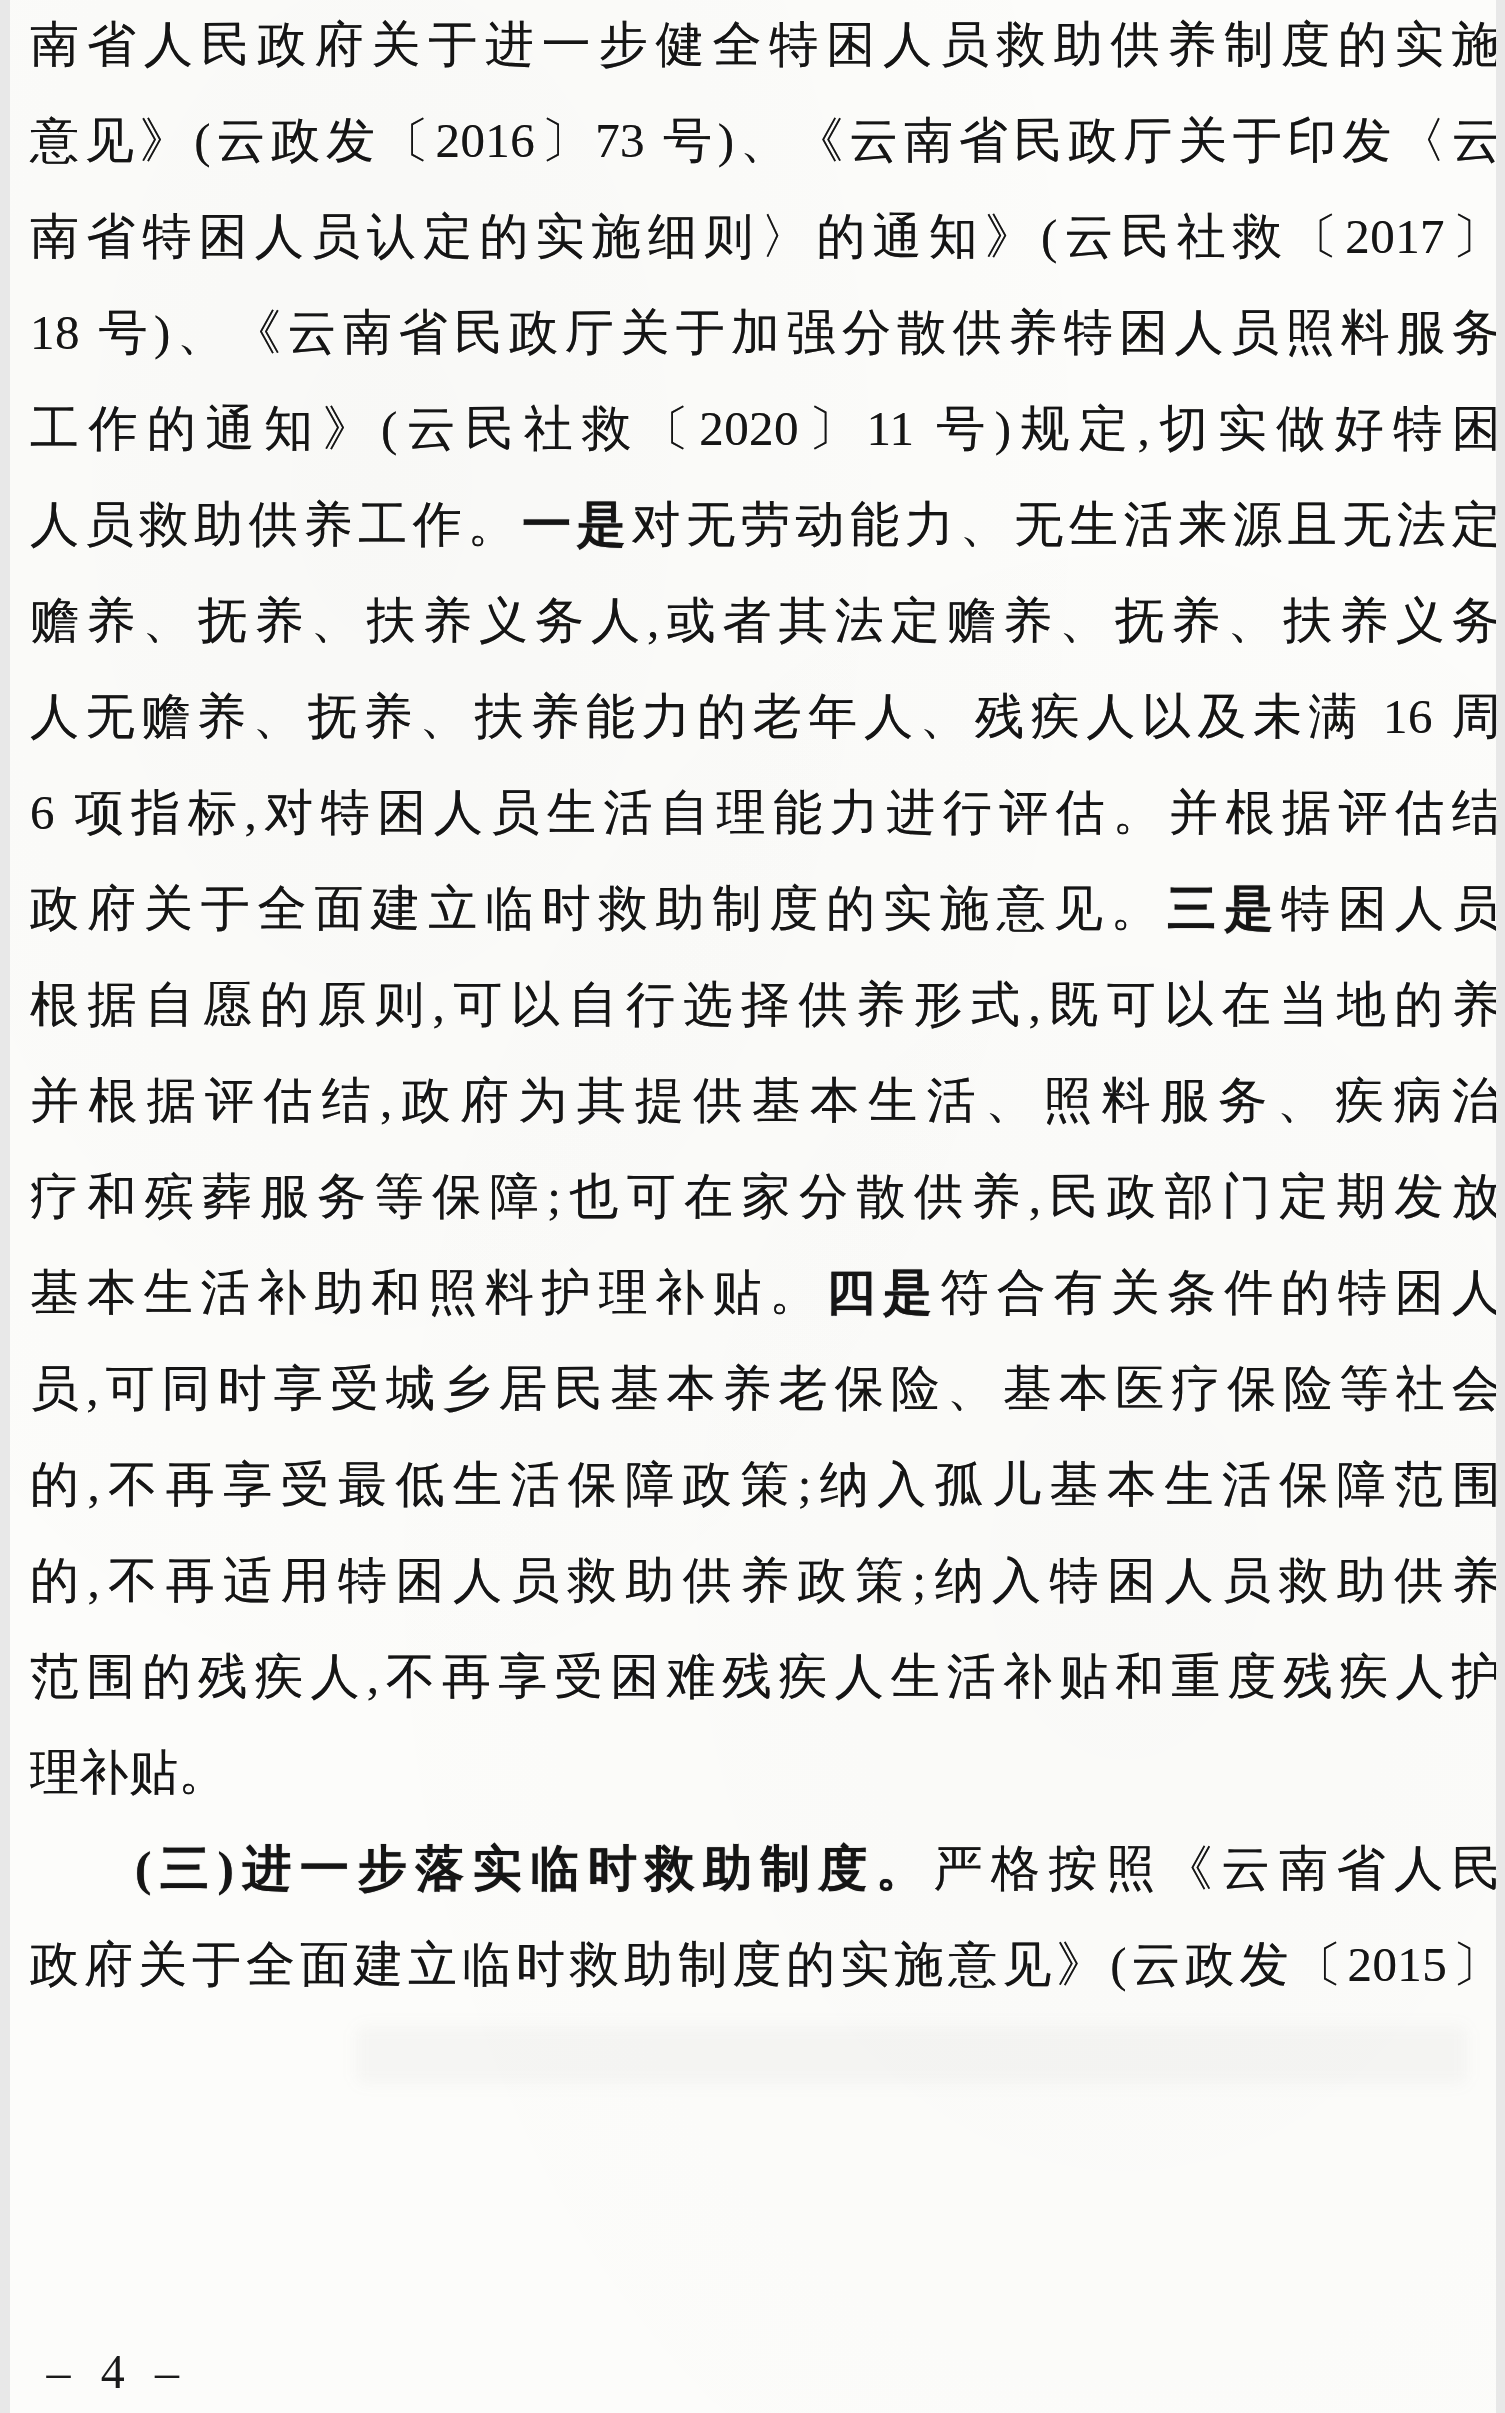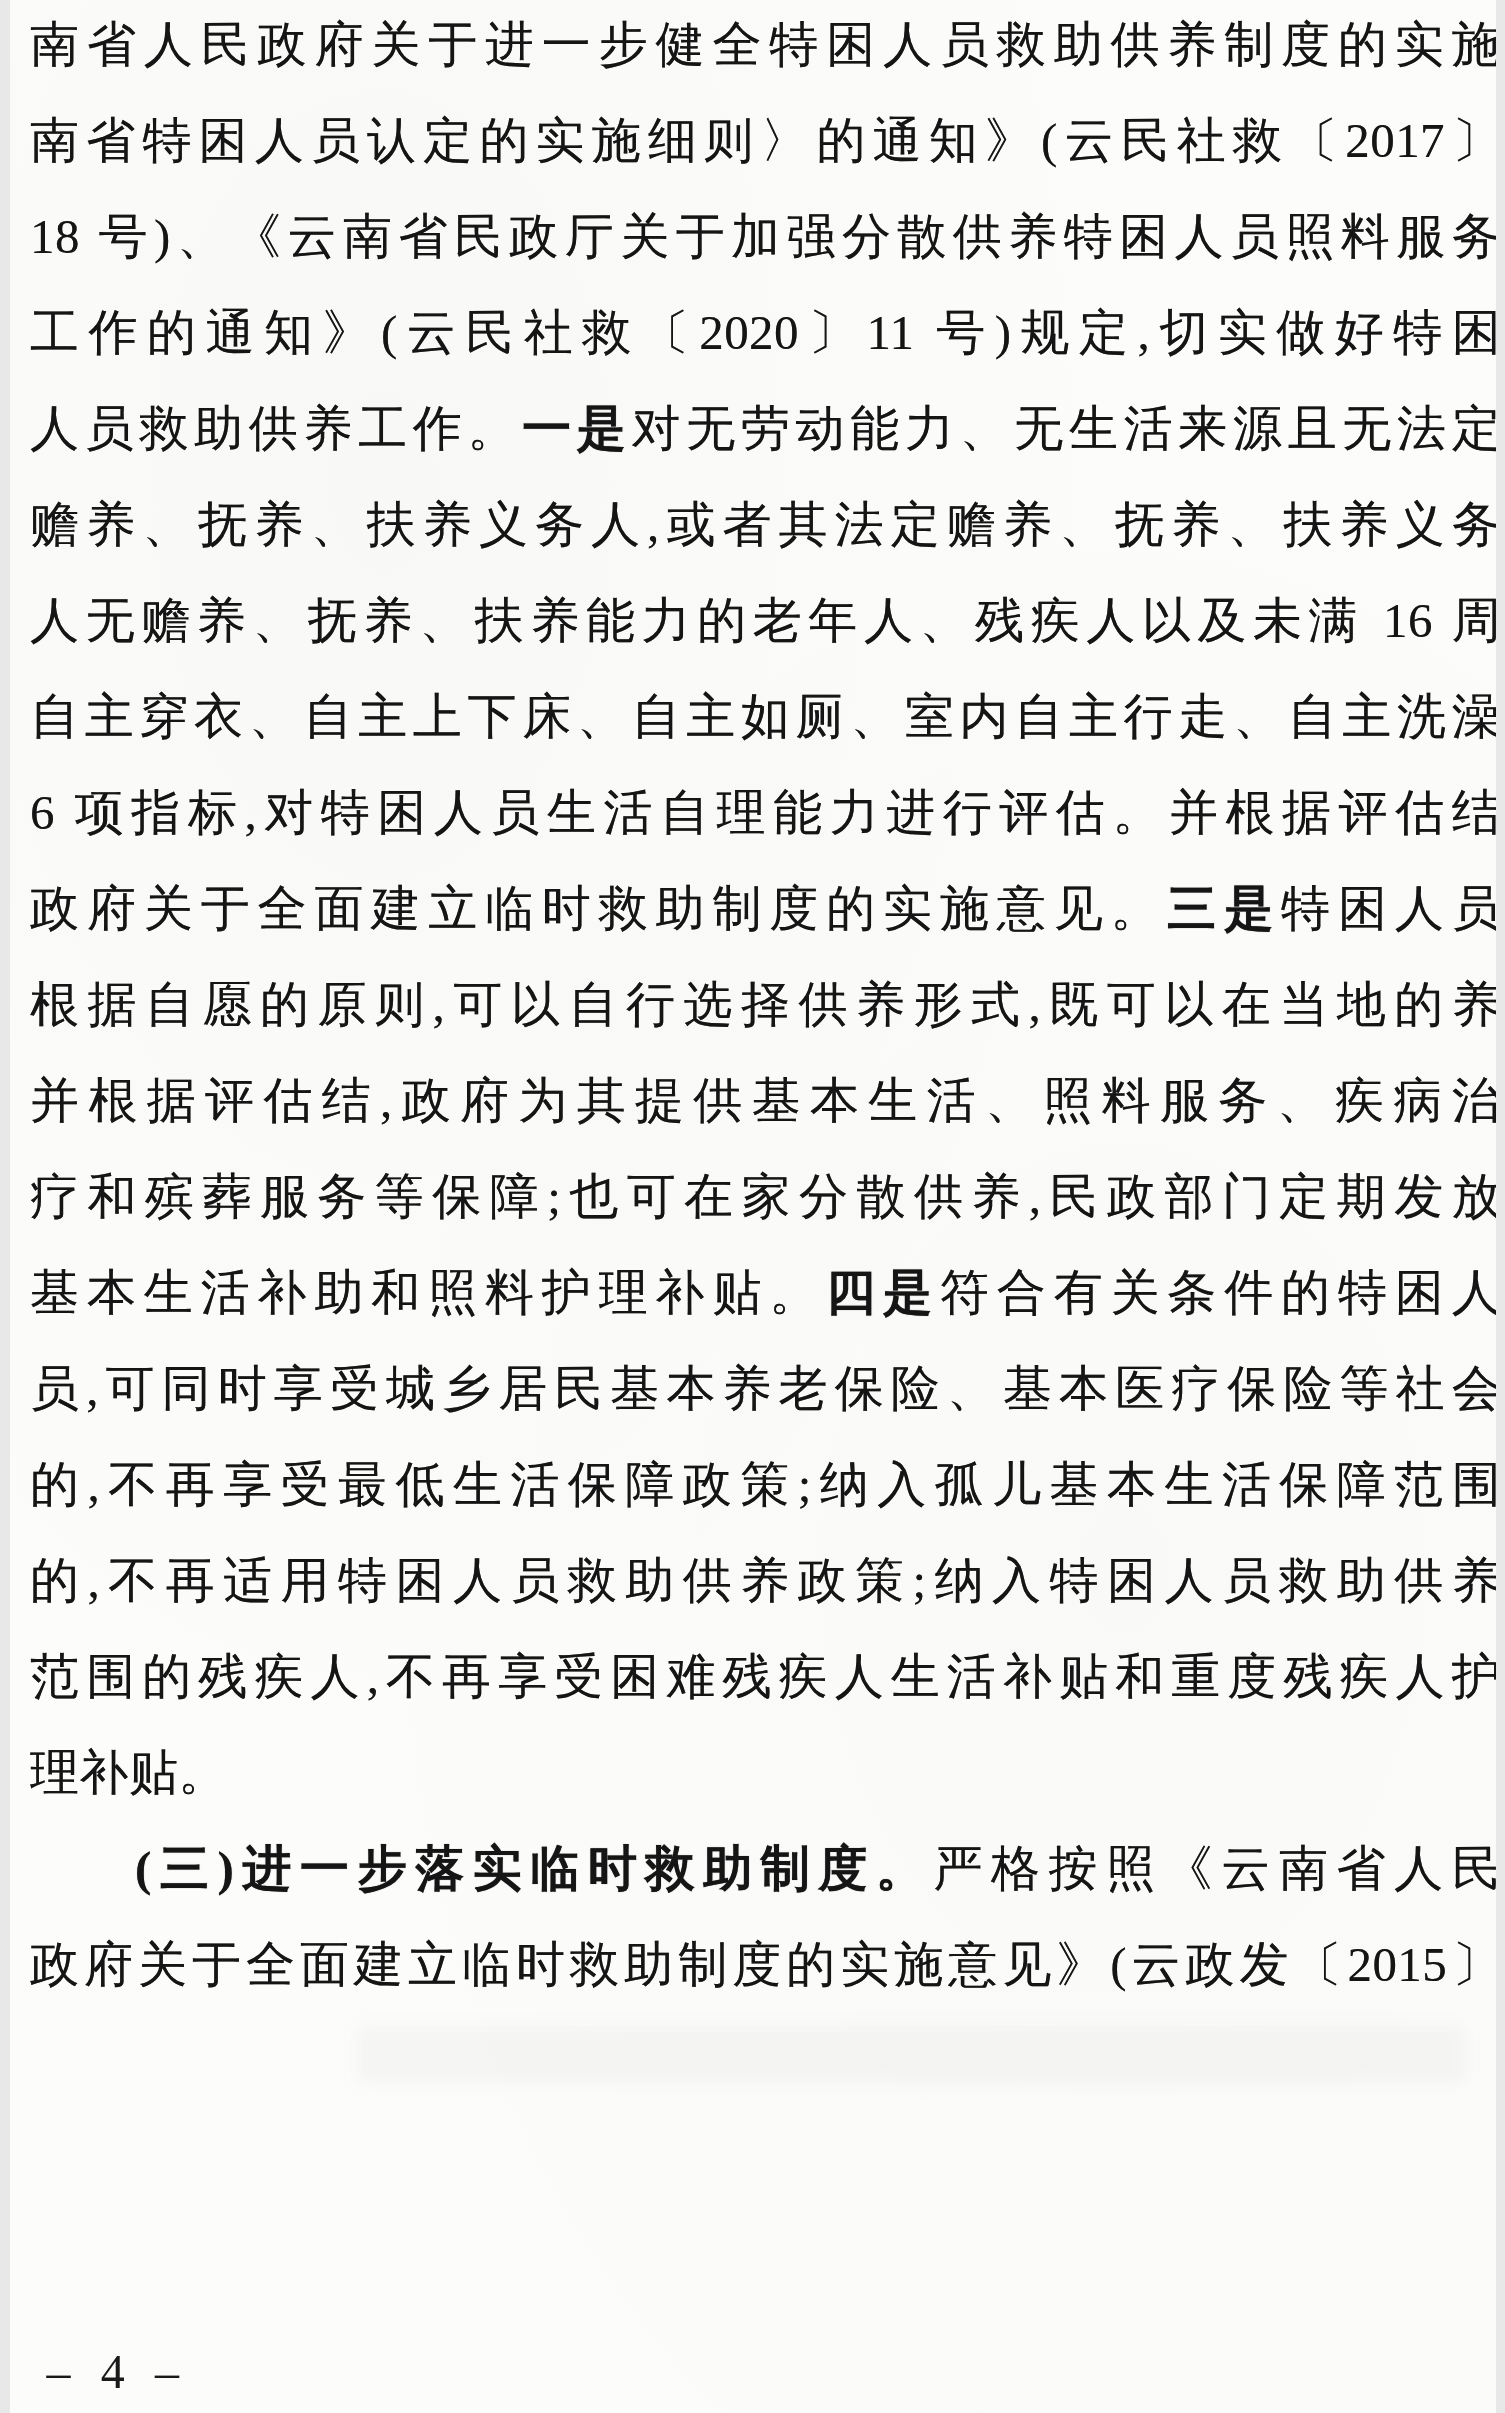--- a/index.html
+++ b/index.html
@@ -70,27 +70,27 @@
     border-radius: 8.2px;
     pointer-events: none;
   }
 </style>
 </head>
 <body>
 
 <div class="page">
   <div class="text-block">
       <div class="line"><span>南省人民政府关于进一步健全特困人员救助供养制度的实施</span></div>
+      <div class="line"><span>意见》(云政发〔2016〕73 号)、《云南省民政厅关于印发〈云</span></div>
       <div class="line"><span>南省特困人员认定的实施细则〉的通知》(云民社救〔2017〕</span></div>
       <div class="line"><span>18 号)、《云南省民政厅关于加强分散供养特困人员照料服务</span></div>
       <div class="line"><span>工作的通知》(云民社救〔2020〕11 号)规定,切实做好特困</span></div>
       <div class="line"><span>人员救助供养工作。</span><span class="bold">一是</span><span>对无劳动能力、无生活来源且无法定</span></div>
       <div class="line"><span>赡养、抚养、扶养义务人,或者其法定赡养、抚养、扶养义务</span></div>
       <div class="line"><span>人无赡养、抚养、扶养能力的老年人、残疾人以及未满 16 周</span></div>
-      <div class="line"><span>自主穿衣、自主上下床、自主如厕、室内自主行走、自主洗澡</span></div>
       <div class="line"><span>6 项指标,对特困人员生活自理能力进行评估。并根据评估结</span></div>
       <div class="line"><span>政府关于全面建立临时救助制度的实施意见。</span><span class="bold">三是</span><span>特困人员</span></div>
       <div class="line"><span>根据自愿的原则,可以自行选择供养形式,既可以在当地的养</span></div>
       <div class="line"><span>并根据评估结,政府为其提供基本生活、照料服务、疾病治</span></div>
       <div class="line"><span>疗和殡葬服务等保障;也可在家分散供养,民政部门定期发放</span></div>
       <div class="line"><span>基本生活补助和照料护理补贴。</span><span class="bold">四是</span><span>符合有关条件的特困人</span></div>
       <div class="line"><span>员,可同时享受城乡居民基本养老保险、基本医疗保险等社会</span></div>
       <div class="line"><span>的,不再享受最低生活保障政策;纳入孤儿基本生活保障范围</span></div>
       <div class="line"><span>的,不再适用特困人员救助供养政策;纳入特困人员救助供养</span></div>
       <div class="line"><span>范围的残疾人,不再享受困难残疾人生活补贴和重度残疾人护</span></div>

